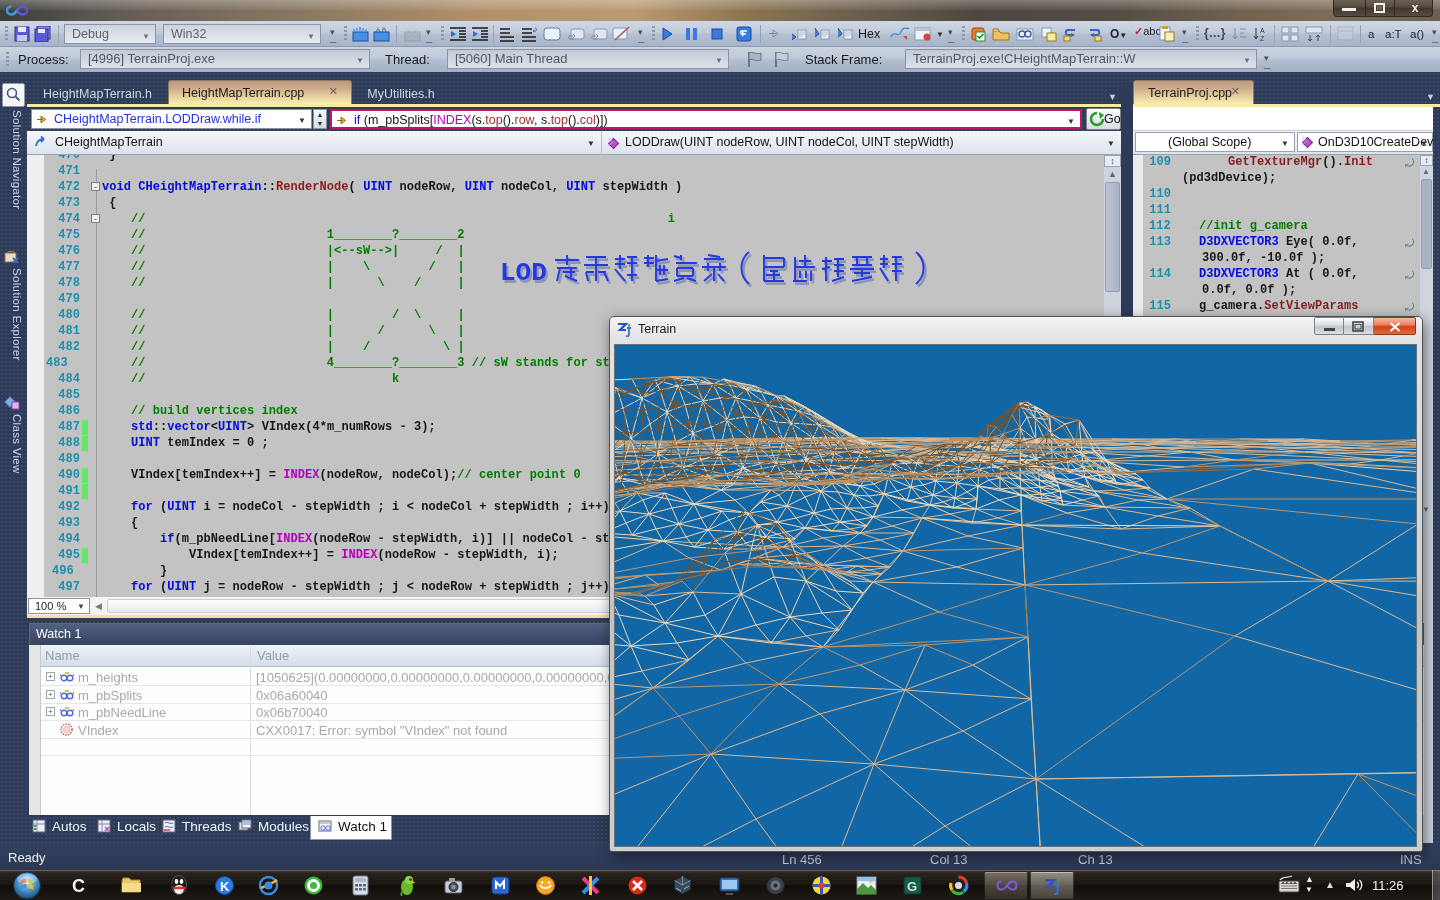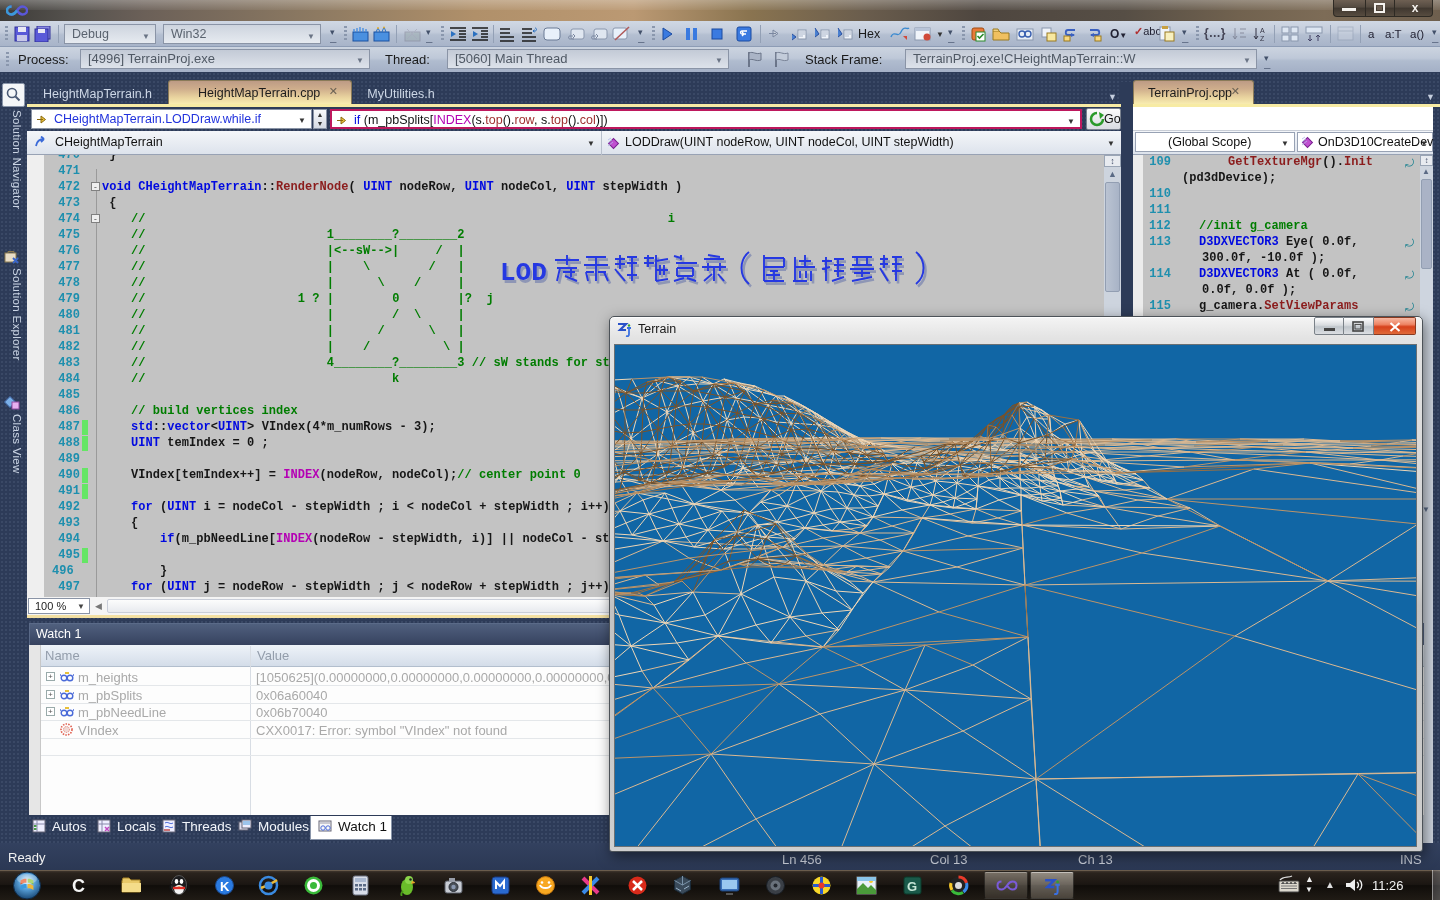--- a/index.html
+++ b/index.html
@@ -247,21 +247,21 @@
     </svg>
     <div class="abs" style="left:5px;top:196px;width:18px;height:128px;writing-mode:vertical-rl;font-size:11.5px;color:#cad4e4;letter-spacing:.3px">Solution Explorer</div>
     <svg class="abs" style="left:4px;top:324px" width="17" height="15" viewBox="0 0 17 15">
       <rect x="2" y="2" width="8" height="8" fill="#7ab0e8" stroke="#3a5a90" transform="rotate(45 6 6)"></rect>
       <rect x="8" y="6" width="7" height="7" fill="#e8b0f0" stroke="#904aa0"></rect>
     </svg>
     <div class="abs" style="left:5px;top:342px;width:18px;height:80px;writing-mode:vertical-rl;font-size:11.5px;color:#cad4e4;letter-spacing:.3px">Class View</div>
 </div>
 
 <div class="abs" style="left:27px;top:84px;width:141px;height:20px;font-size:12.5px;color:#cdd7e6;text-align:center;padding-top:3px">HeightMapTerrain.h</div>
-<div class="abs" style="left:168px;top:80px;width:184px;height:24px;background:linear-gradient(180deg,#bd9b85 0%,#cfae8c 35%,#e8d29e 70%,#f8ecb0 100%);border:1px solid #8a7a58;border-bottom:none;border-radius:3px 3px 0 0;font-size:12.5px;color:#1c1c1c;padding:5px 0 0 29px">HeightMapTerrain.cpp<span style="position:absolute;right:13px;top:4px;font-size:11px;color:#6a6154">✕</span></div>
+<div class="abs" style="left:168px;top:80px;width:184px;height:24px;background:linear-gradient(180deg,#bd9b85 0%,#cfae8c 35%,#e8d29e 70%,#f8ecb0 100%);border:1px solid #8a7a58;border-bottom:none;border-radius:3px 3px 0 0;font-size:12.5px;color:#1c1c1c;padding:5px 0 0 13px">HeightMapTerrain.cpp<span style="position:absolute;right:13px;top:4px;font-size:11px;color:#6a6154">✕</span></div>
 <div class="abs" style="left:352px;top:84px;width:98px;height:20px;font-size:12.5px;color:#cdd7e6;text-align:center;padding-top:3px">MyUtilities.h</div>
 <div class="abs" style="left:1108px;top:92px;font-size:9px;color:#c5cede">▼</div>
 <div class="abs" style="left:1133px;top:80px;width:121px;height:24px;background:linear-gradient(180deg,#bd9b85 0%,#cfae8c 35%,#e8d29e 70%,#f8ecb0 100%);border:1px solid #8a7a58;border-bottom:none;border-radius:3px 3px 0 0;font-size:12.5px;color:#1c1c1c;padding:5px 0 0 14px">TerrainProj.cpp<span style="position:absolute;right:13px;top:4px;font-size:11px;color:#6a6154">✕</span></div>
 <div class="abs" style="left:1426px;top:92px;font-size:9px;color:#c5cede">▼</div>
 <div class="abs" style="left:27px;top:104px;width:1094px;height:3px;background:#f7eba4"></div>
 <div class="abs" style="left:1133px;top:104px;width:307px;height:3px;background:#f7eba4"></div>
 
 <div class="abs" style="left:31px;top:109px;width:281px;height:20px;background:#fff;border:1px solid #8a94a6">
     <svg class="abs" style="left:4px;top:3px" width="13" height="13" viewBox="0 0 13 13">
       <path d="M1 6.5h6M5 3l4.5 3.5L5 10z" fill="#e8c03a" stroke="#8a6a10" stroke-width="1"></path>
@@ -330,28 +330,27 @@
     <pre class="abs" style="left:75px;top:56px">    <span class="cm">//</span>                                                                        <span class="cm">i</span></pre>
     <pre class="abs ln" style="left:19px;top:72px;width:34px;text-align:right">475</pre>
     <pre class="abs" style="left:75px;top:72px">    <span class="cm">//</span>                         <span class="cm">1________?________2</span></pre>
     <pre class="abs ln" style="left:19px;top:88px;width:34px;text-align:right">476</pre>
     <pre class="abs" style="left:75px;top:88px">    <span class="cm">//</span>                         <span class="cm">|&lt;--sW--&gt;|</span>     <span class="cm">/</span>  <span class="cm">|</span></pre>
     <pre class="abs ln" style="left:19px;top:104px;width:34px;text-align:right">477</pre>
     <pre class="abs" style="left:75px;top:104px">    <span class="cm">//</span>                         <span class="cm">|</span>    <span class="cm">\</span>        <span class="cm">/</span>   <span class="cm">|</span></pre>
     <pre class="abs ln" style="left:19px;top:120px;width:34px;text-align:right">478</pre>
     <pre class="abs" style="left:75px;top:120px">    <span class="cm">//</span>                         <span class="cm">|</span>      <span class="cm">\</span>    <span class="cm">/</span>     <span class="cm">|</span></pre>
     <pre class="abs ln" style="left:19px;top:136px;width:34px;text-align:right">479</pre>
-    <pre class="abs" style="left:75px;top:136px">    <span class="cm">//</span>                     <span class="cm">1 ?</span> <span class="cm">|</span>        <span class="cm">0</span>        <span class="cm">|</span><span class="cm">?</span>  <span class="cm">j</span></pre>
     <pre class="abs ln" style="left:19px;top:152px;width:34px;text-align:right">480</pre>
     <pre class="abs" style="left:75px;top:152px">    <span class="cm">//</span>                         <span class="cm">|</span>        <span class="cm">/</span>  <span class="cm">\</span>     <span class="cm">|</span></pre>
     <pre class="abs ln" style="left:19px;top:168px;width:34px;text-align:right">481</pre>
     <pre class="abs" style="left:75px;top:168px">    <span class="cm">//</span>                         <span class="cm">|</span>      <span class="cm">/</span>      <span class="cm">\</span>   <span class="cm">|</span></pre>
     <pre class="abs ln" style="left:19px;top:184px;width:34px;text-align:right">482</pre>
     <pre class="abs" style="left:75px;top:184px">    <span class="cm">//</span>                         <span class="cm">|</span>    <span class="cm">/</span>          <span class="cm">\</span> <span class="cm">|</span></pre>
-    <pre class="abs ln" style="left:19px;top:200px;width:34px;text-align:right">483</pre>
+    <pre class="abs ln" style="left:19px;top:200px;width:34px;text-align:left">483</pre>
     <pre class="abs" style="left:75px;top:200px">    <span class="cm">//</span>                         <span class="cm">4________?________3</span> <span class="cm">// sW stands for stepWidth</span></pre>
     <pre class="abs ln" style="left:19px;top:216px;width:34px;text-align:right">484</pre>
     <pre class="abs" style="left:75px;top:216px">    <span class="cm">//</span>                                  <span class="cm">k</span></pre>
     <pre class="abs ln" style="left:19px;top:232px;width:34px;text-align:right">485</pre>
     <pre class="abs ln" style="left:19px;top:248px;width:34px;text-align:right">486</pre>
     <pre class="abs" style="left:75px;top:248px">    <span class="cm">// build vertices index</span></pre>
     <pre class="abs ln" style="left:19px;top:264px;width:34px;text-align:right">487</pre>
     <pre class="abs" style="left:75px;top:264px">    <span class="kw">std</span><span class="tx">::</span><span class="kw">vector</span><span class="tx">&lt;</span><span class="kw">UINT</span><span class="tx">&gt;</span> <span class="tx">VIndex(4*m_numRows - 3);</span></pre>
     <pre class="abs ln" style="left:19px;top:280px;width:34px;text-align:right">488</pre>
     <pre class="abs" style="left:75px;top:280px">    <span class="kw">UINT</span> <span class="tx">temIndex = 0 ;</span></pre>
@@ -359,20 +358,21 @@
     <pre class="abs ln" style="left:19px;top:312px;width:34px;text-align:right">490</pre>
     <pre class="abs" style="left:75px;top:312px">    <span class="tx">VIndex[temIndex++] =</span> <span class="mc">INDEX</span><span class="tx">(nodeRow, nodeCol);</span><span class="cm">// center point 0</span></pre>
     <pre class="abs ln" style="left:19px;top:328px;width:34px;text-align:right">491</pre>
     <pre class="abs ln" style="left:19px;top:344px;width:34px;text-align:right">492</pre>
     <pre class="abs" style="left:75px;top:344px">    <span class="kw">for</span> <span class="tx">(</span><span class="kw">UINT</span> <span class="tx">i = nodeCol - stepWidth ; i &lt; nodeCol + stepWidth ; i++)</span></pre>
     <pre class="abs ln" style="left:19px;top:360px;width:34px;text-align:right">493</pre>
     <pre class="abs" style="left:75px;top:360px">    <span class="tx">{</span></pre>
     <pre class="abs ln" style="left:19px;top:376px;width:34px;text-align:right">494</pre>
     <pre class="abs" style="left:75px;top:376px">        <span class="kw">if</span><span class="tx">(m_pbNeedLine[</span><span class="mc">INDEX</span><span class="tx">(nodeRow - stepWidth, i)] || nodeCol - stepWidth == 0)</span></pre>
     <pre class="abs ln" style="left:19px;top:392px;width:34px;text-align:right">495</pre>
+    <pre class="abs" style="left:75px;top:392px">            <span class="tx">VIndex[temIndex++] =</span> <span class="mc">INDEX</span><span class="tx">(nodeRow - stepWidth, i);</span></pre>
     <pre class="abs ln" style="left:19px;top:408px;width:34px;text-align:center">496</pre>
     <pre class="abs" style="left:75px;top:408px">        <span class="tx">}</span></pre>
     <pre class="abs ln" style="left:19px;top:424px;width:34px;text-align:right">497</pre>
     <pre class="abs" style="left:75px;top:424px">    <span class="kw">for</span> <span class="tx">(</span><span class="kw">UINT</span> <span class="tx">j = nodeRow - stepWidth ; j &lt; nodeRow + stepWidth ; j++)</span></pre>
     <pre class="abs ln" style="left:19px;top:440px;width:34px;text-align:right">498</pre>
     <pre class="abs" style="left:75px;top:440px">    <span class="tx">{</span></pre>
     <div class="abs" style="left:55px;top:265px;width:6px;height:15px;background:#65e665"></div>
     <div class="abs" style="left:55px;top:281px;width:6px;height:15px;background:#65e665"></div>
     <div class="abs" style="left:55px;top:313px;width:6px;height:15px;background:#65e665"></div>
     <div class="abs" style="left:55px;top:329px;width:6px;height:15px;background:#65e665"></div>

